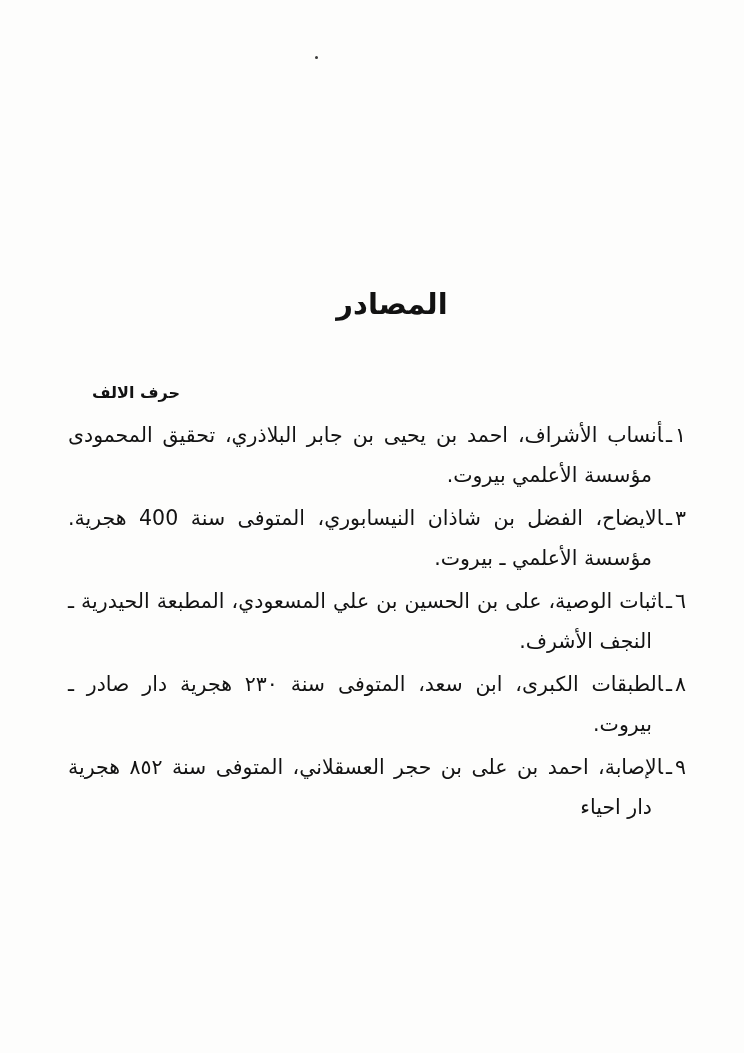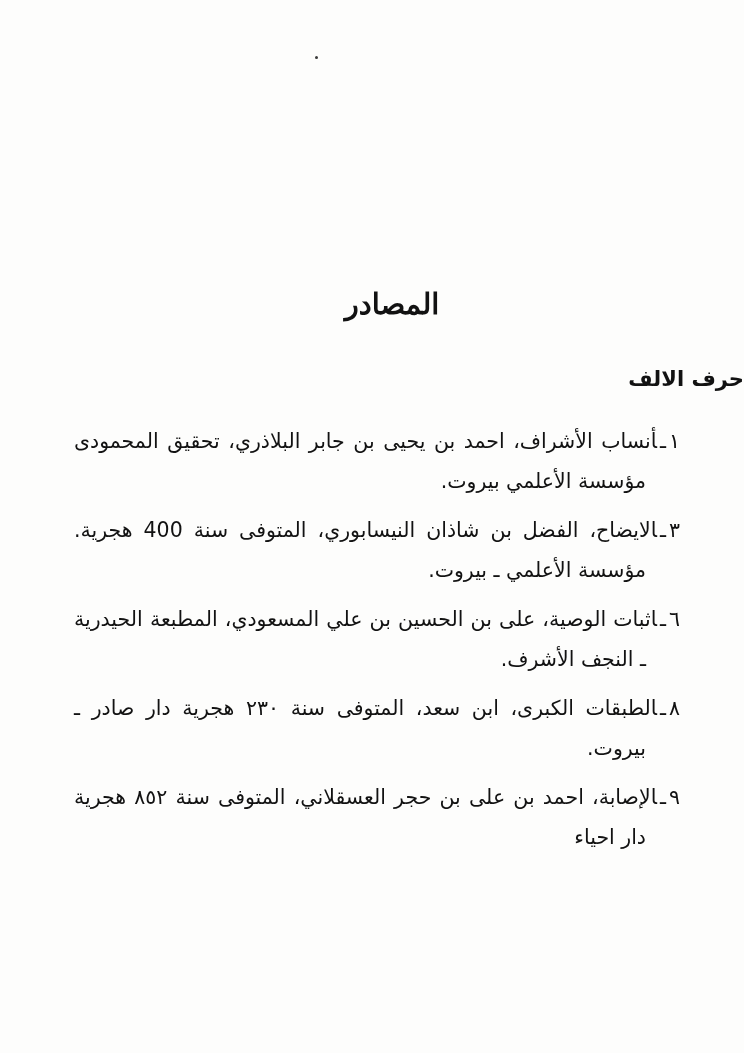--- a/index.html
+++ b/index.html
@@ -29,44 +29,43 @@
   .title {
     position: absolute;
     top: 287px;
     left: 40px;
     right: 0;
     margin: 0;
     text-align: center;
     font-size: 29px;
     font-weight: bold;
     letter-spacing: 0.5px;
-    font-family: Liberation Serif, serif;
   }
   .section-heading {
     position: absolute;
     top: 367px;
     left: 76px;
     right: 0;
-    margin: 0;
-    text-align: right;
-    font-size: 21px;
+    margin: 16px;
+    text-align: left;
+    font-size: 16px;
     font-weight: bold;
   }
   .entries {
     position: absolute;
     top: 412px;
     right: 54px;
     width: 626px;
     font-size: 20.5px;
     line-height: 39.5px;
     text-align: justify;
     text-justify: inter-word;
   }
   .entry {
-    margin: 10px;
+    margin: 4px;
     padding: 0 34px 0 0;   
     text-indent: -34px;     
   }
   .entry .num { font-weight: normal; }
   .entry .sep { padding: 0 3px; }
 </style>
 </head>
 <body>
 
 <div class="page">

